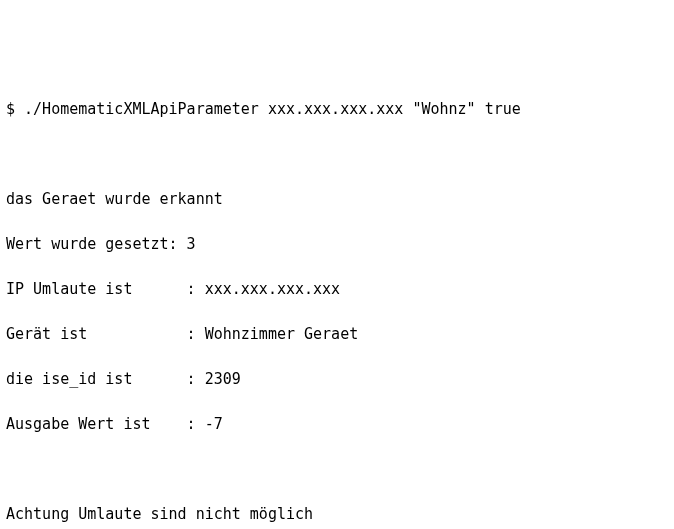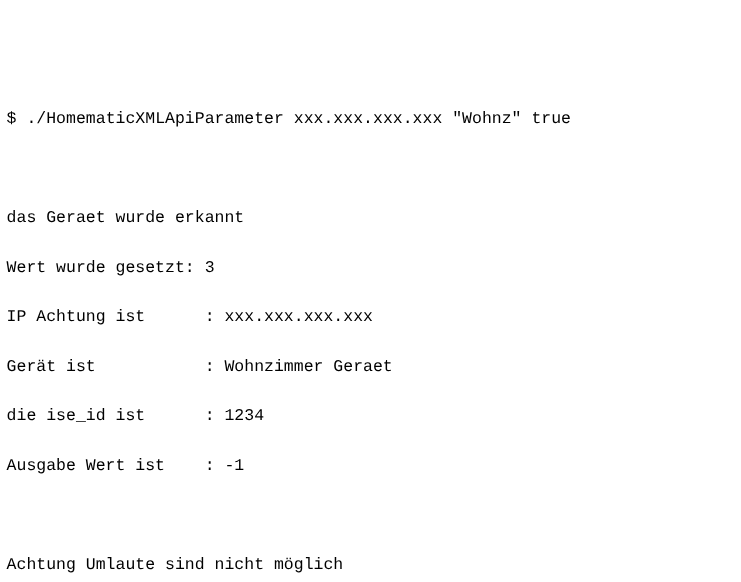--- a/index.html
+++ b/index.html
@@ -1,19 +1,18 @@
 <!DOCTYPE html>
 <html><head>
   <meta charset="utf-8">
   <style>
     * {
       margin: 0;
       padding: 0;
       box-sizing: border-box;
-      font-family: Liberation Mono, monospace;
     }
     body {
       width: 674px;
       height: 529px;
       background: #ffffff;
       font-family: "DejaVu Sans Mono", "Liberation Mono", "Courier New", monospace;
       font-size: 15px;
       line-height: 1.5;
       color: #000000;
       padding: 8px 6px;
@@ -27,24 +26,24 @@
   </style>
 </head>
 <body>
 
 
 
 <span class="line"><span>$ </span><span>./HomematicXMLApiParameter xxx.xxx.xxx.xxx "Wohnz" true</span></span>
 <span class="line"> </span>
 <span class="line">das Geraet wurde erkannt</span>
 <span class="line">Wert wurde gesetzt: 3</span>
-<span class="line">IP Achtung ist      : xxx.xxx.xxx.xxx</span>
+<span class="line">IP Umlaute ist      : xxx.xxx.xxx.xxx</span>
 <span class="line">Gerät ist           : Wohnzimmer Geraet</span>
-<span class="line">die ise_id ist      : 1234</span>
-<span class="line">Ausgabe Wert ist    : -1</span>
+<span class="line">die ise_id ist      : 2309</span>
+<span class="line">Ausgabe Wert ist    : -7</span>
 <span class="line"> </span>
 <span class="line">Achtung Umlaute sind nicht möglich</span>
 
 
 
 
 
 
 
 

